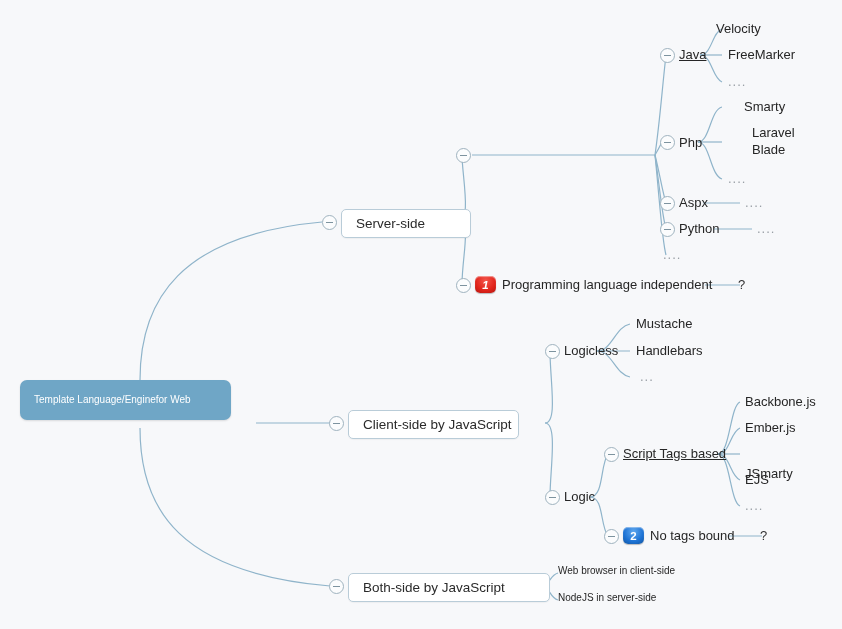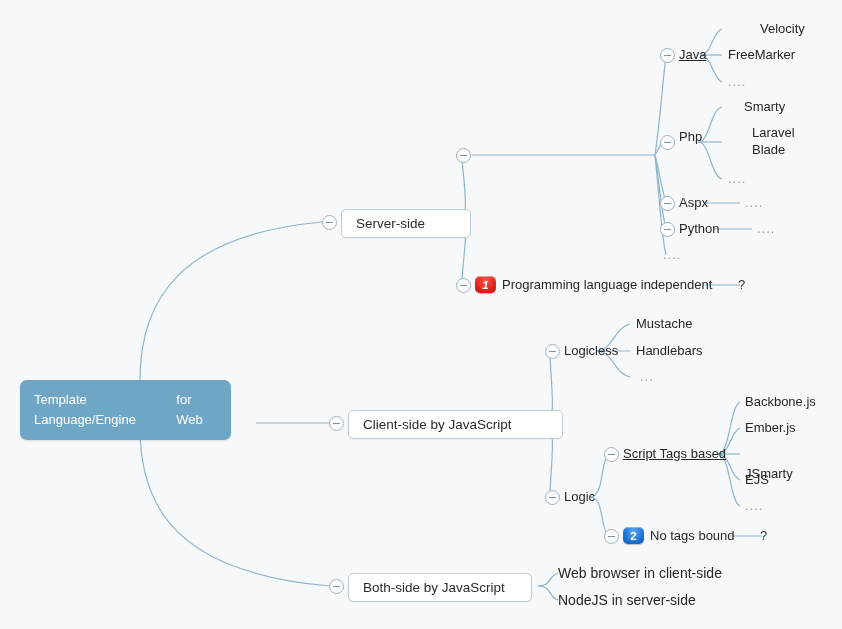--- a/index.html
+++ b/index.html
@@ -14,21 +14,21 @@
   svg.links{position:absolute;left:0;top:0;width:842px;height:629px;pointer-events:none;}
 
   .node{position:absolute;white-space:nowrap;display:flex;align-items:center;}
 
   
   .root{
     background:#6fa6c6;
     color:#ffffff;
     border-radius:7px;
     padding:10px 14px;
-    font-size:13px;
+    font-size:10px;
     line-height:20px;
     box-shadow:0 1px 2px rgba(0,0,0,.12);
     white-space:normal;
     width:211px;
     box-sizing:border-box;
   }
   .root .rl{display:block;}
 
   
   .boxnode{
@@ -37,21 +37,21 @@
     border-radius:5px;
     color:#2a2a2a;
     font-size:13.5px;
     padding:6px 14px;
     box-sizing:border-box;
     box-shadow:0 1px 1px rgba(0,0,0,.04);
   }
 
   
   .txt{font-size:13px;color:#262626;}
-  .txt.small{font-size:14px;}
+  .txt.small{font-size:10px;}
   .dots{color:#9aa0a6;font-size:13px;letter-spacing:1px;}
   .qmark{color:#333;font-size:13px;}
 
   
   .twoline{white-space:normal;line-height:17px;font-size:13px;color:#262626;}
 
   
   .toggle{
     width:15px;height:15px;border-radius:50%;
     border:1px solid #9fb3bf;background:#fbfcfd;
@@ -157,32 +157,32 @@
     <span>Programming language independent</span>
   </div>
   <div class="node qmark" style="left:738px;top:277px;">
     <span>?</span>
   </div>
 
   <div class="toggle" style="left:660px;top:48px;"></div>
   <div class="node txt" style="left:679px;top:47px;text-decoration:underline;">
     <span>Java</span>
   </div>
-  <div class="node txt" style="left:760px;top:21px;justify-content:flex-end;">
+  <div class="node txt" style="left:716px;top:21px;justify-content:flex-end;">
     <span>Velocity</span>
   </div>
   <div class="node txt" style="left:728px;top:47px;">
     <span>FreeMarker</span>
   </div>
   <div class="node dots" style="left:728px;top:74px;">
     <span>....</span>
   </div>
 
   <div class="toggle" style="left:660px;top:135px;"></div>
-  <div class="node txt" style="left:679px;top:129px;">
+  <div class="node txt" style="left:679px;top:135px;">
     <span>Php</span>
   </div>
   <div class="node txt" style="left:728px;top:99px;margin-left:16px;">
     <span>Smarty</span>
   </div>
   <div class="node twoline" style="left:752px;top:124px;width:58px;">
     <span>Laravel Blade</span>
   </div>
   <div class="node dots" style="left:728px;top:171px;">
     <span>....</span>
@@ -202,21 +202,21 @@
   </div>
   <div class="node dots" style="left:757px;top:221px;">
     <span>....</span>
   </div>
 
   <div class="node dots" style="left:663px;top:247px;">
     <span>....</span>
   </div>
 
   <div class="toggle" style="left:329px;top:416px;"></div>
-  <div class="node boxnode" style="left:348px;top:410px;width:215px;">
+  <div class="node boxnode" style="left:348px;top:410px;width:171px;">
     <span>Client-side by JavaScript</span>
   </div>
 
   <div class="toggle" style="left:545px;top:344px;"></div>
   <div class="node txt" style="left:564px;top:343px;">
     <span>Logicless</span>
   </div>
   <div class="node txt" style="left:636px;top:316px;">
     <span>Mustache</span>
   </div>
@@ -256,21 +256,21 @@
   <div class="toggle" style="left:604px;top:529px;"></div>
   <div class="node txt" style="left:623px;top:527px;">
     <span class="badge blue">2</span>
     <span>No tags bound</span>
   </div>
   <div class="node qmark" style="left:760px;top:528px;">
     <span>?</span>
   </div>
 
   <div class="toggle" style="left:329px;top:579px;"></div>
-  <div class="node boxnode" style="left:348px;top:573px;width:184px;">
+  <div class="node boxnode" style="left:348px;top:573px;width:202px;">
     <span>Both-side by JavaScript</span>
   </div>
   <div class="node txt small" style="left:558px;top:565px;">
     <span>Web browser in client-side</span>
   </div>
   <div class="node txt small" style="left:558px;top:592px;">
     <span>NodeJS in server-side</span>
   </div>
 
 </div>

